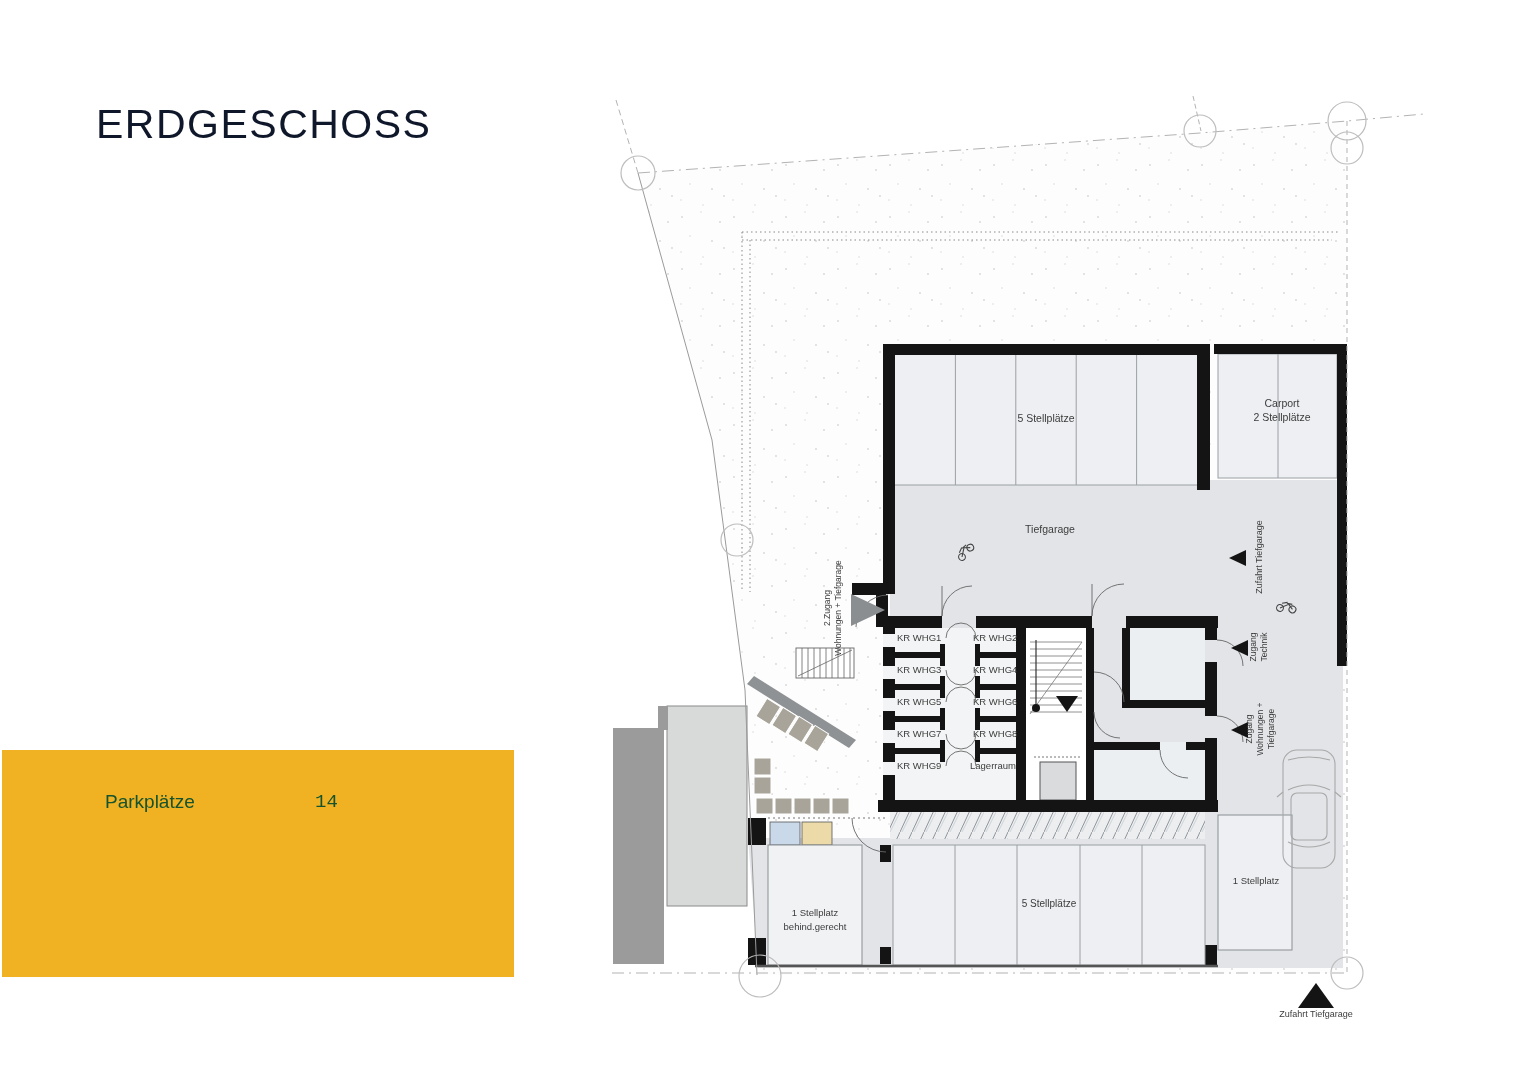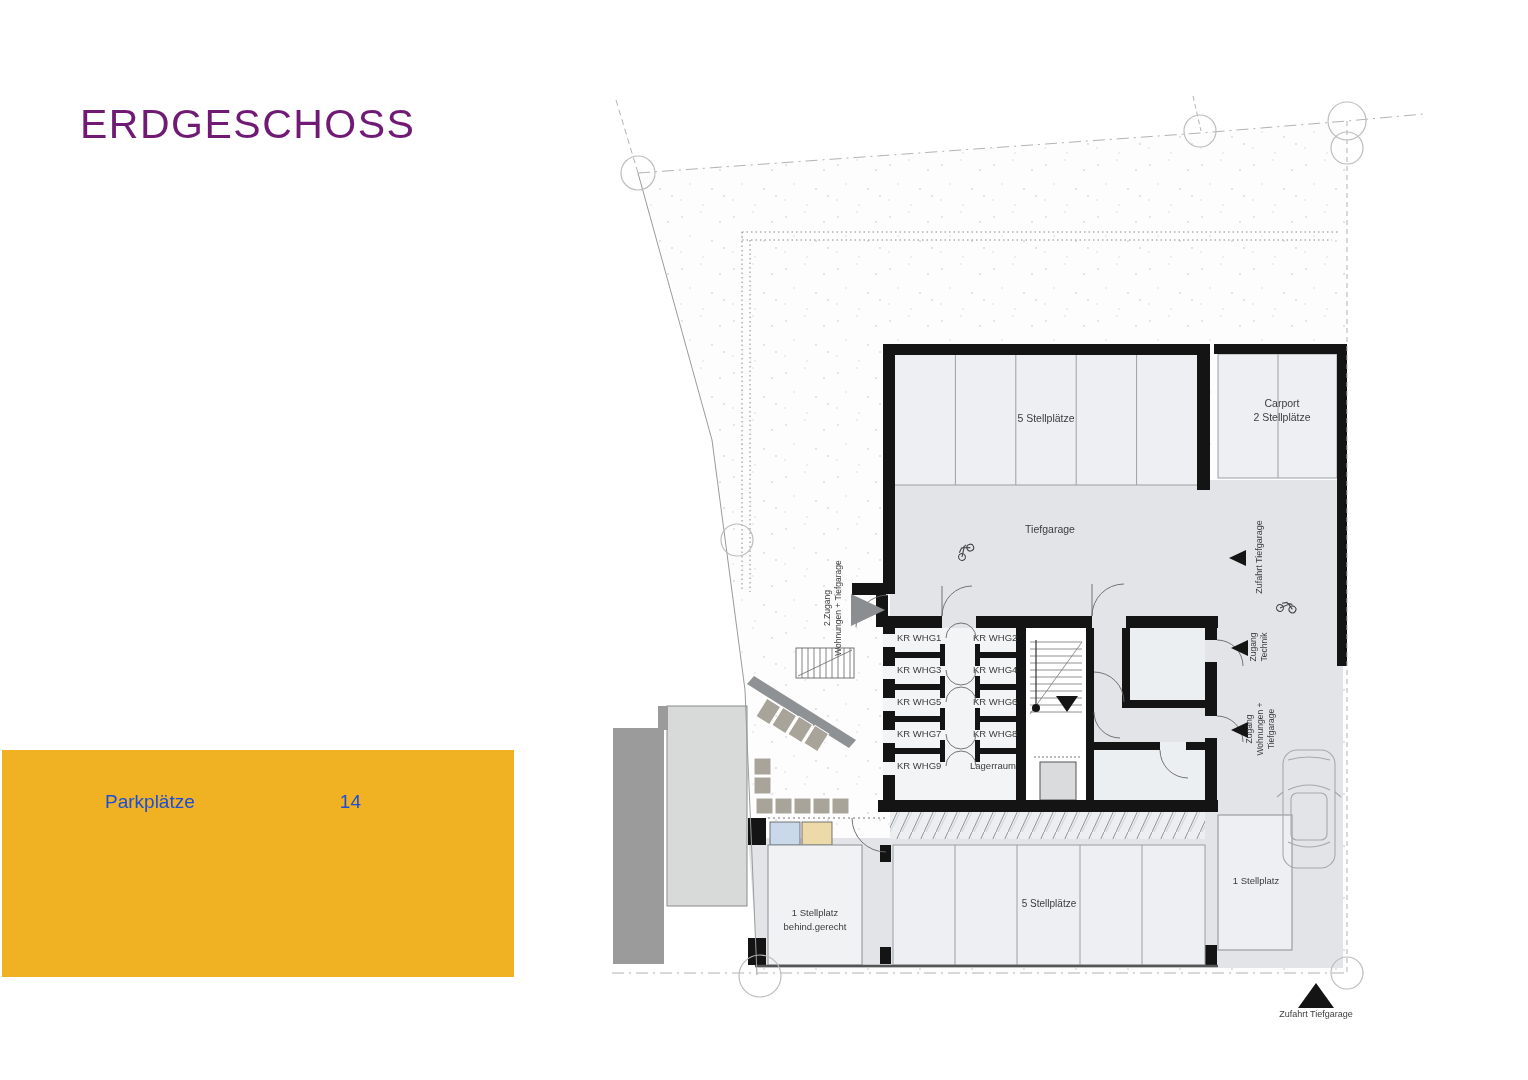--- a/index.html
+++ b/index.html
@@ -1,30 +1,30 @@
 <!DOCTYPE html>
 <html><head>
 <meta charset="utf-8">
 <style>
   html,body{margin:0;padding:0;background:#ffffff;}
   .canvas{
     position:relative;width:1528px;height:1080px;background:#ffffff;
     font-family:"Liberation Sans",sans-serif;overflow:hidden;
   }
   .page-title{
-    position:absolute;left:80px;top:101px;font-size:41px;line-height:46px;
-    color:#701a75;letter-spacing:1.5px;font-weight:400;
+    position:absolute;left:96px;top:101px;font-size:41px;line-height:46px;
+    color:#0f172a;letter-spacing:1.5px;font-weight:400;
   }
   .info-box{
     position:absolute;left:2px;top:750px;width:512px;height:227px;
-    background:#F0B122;color:#1d4ed8;box-sizing:border-box;padding-top:42px;
+    background:#F0B122;color:#14532d;box-sizing:border-box;padding-top:42px;
   }
   .info-row{display:flex;margin:0 0 24px 103px;font-size:19px;line-height:20px;}
   .info-row .lbl{width:210px;}
-  .info-row .val{width:46px;text-align:right;}
+  .info-row .val{width:46px;text-align:left;font-family:Liberation Mono, monospace;}
   svg.plan{position:absolute;left:0;top:0;width:1528px;height:1080px;}
   svg text{font-family:"Liberation Sans",sans-serif;fill:#3c3c3c;}
 </style>
 </head>
 <body>
 
 <div class="canvas">
 
   <div class="page-title">ERDGESCHOSS</div>
 

